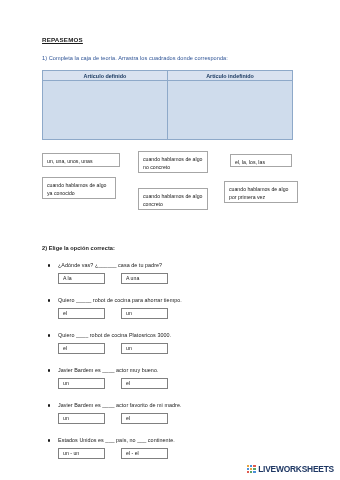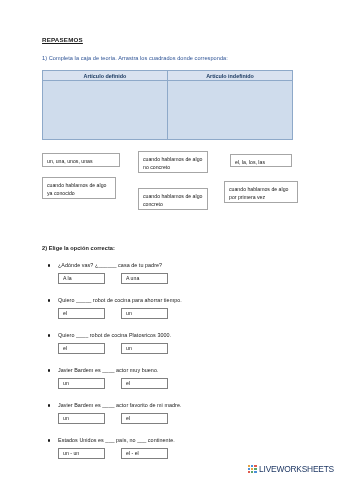--- a/index.html
+++ b/index.html
@@ -154,21 +154,21 @@
   }
   .logo-grid {
     display: grid;
     grid-template-columns: repeat(3, 2.6px);
     grid-template-rows: repeat(3, 2.6px);
     gap: 0.6px;
   }
   .logo-cell { width: 2.6px; height: 2.6px; }
   .logo-text {
     font-size: 8.4px;
-    font-weight: normal;
+    font-weight: bold;
     letter-spacing: -0.2px;
     color: #1f3864;
   }
 </style>
 </head>
 <body>
 
 <div class="page">
 
   <div class="title">REPASEMOS</div>

